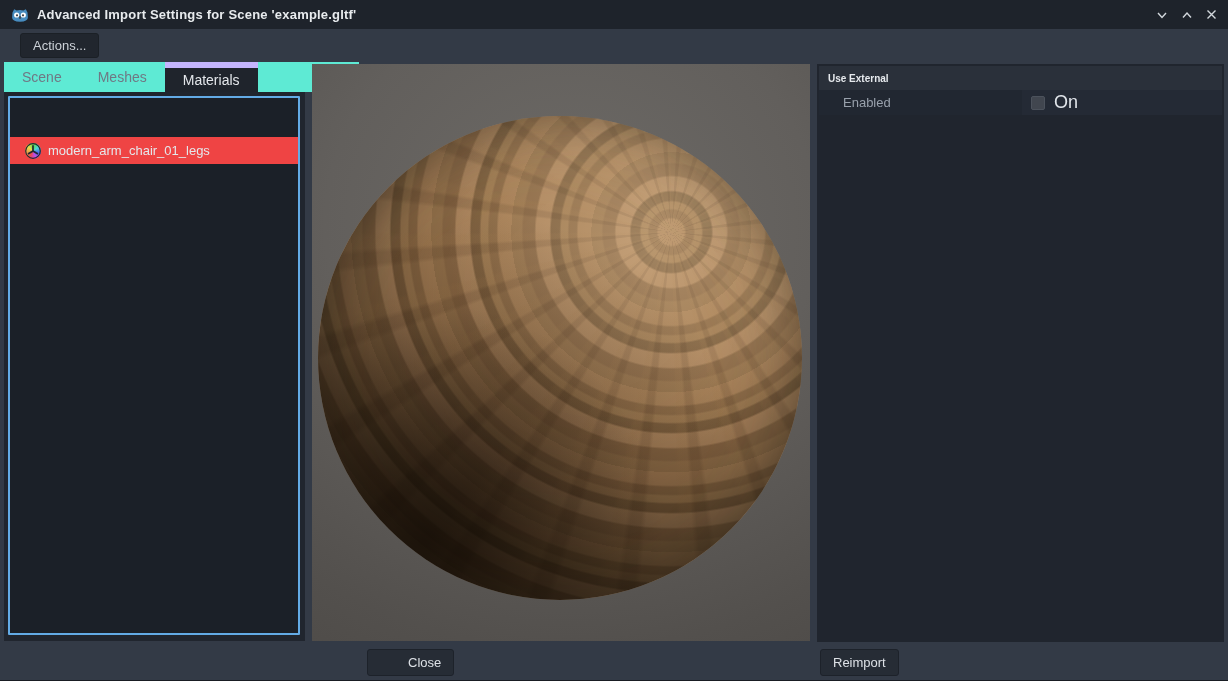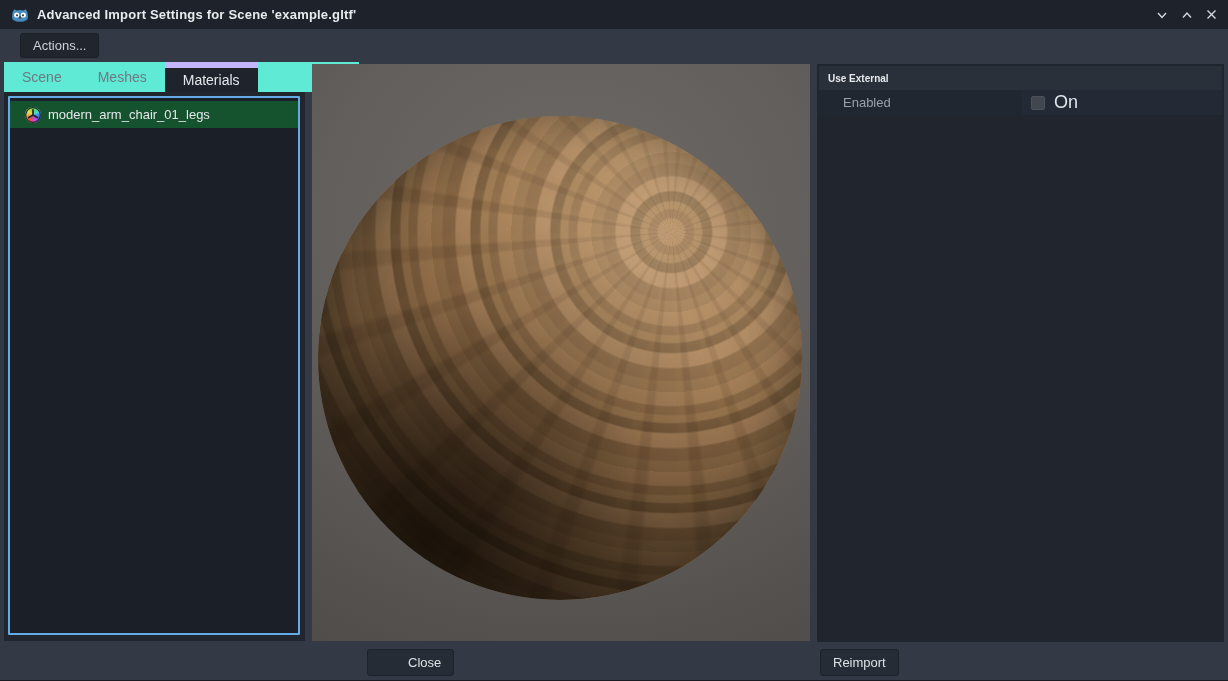--- a/index.html
+++ b/index.html
@@ -34,21 +34,21 @@
                 padding-top:0; }
 
   
   .tab-panel { position:absolute; left:4px; top:92px; width:301px; height:549px;
                background:#20252e; }
   .mat-list { position:absolute; left:4px; top:4px; width:292px; height:539px;
               background:#1b2028; border:2px solid #63abe6; border-radius:1px;
               padding-top:3px; }
   .mat-row { height:27px; display:flex; align-items:center; gap:7px;
              padding-left:15px; font-size:13px; color:#c9ced4; cursor:pointer; }
-  .mat-row.selected { background:#14532d; color:#e4e7eb; }
+  .mat-row.selected { background:#ef4444; color:#e4e7eb;margin-top:36px; }
   .mat-icon { width:16px; height:16px; border-radius:50%; flex:0 0 auto; position:relative;
               background:conic-gradient(from 210deg,#e84a4a,#e8a64a,#e6e24a,#5ada52,#4ad8d8,#4a6ae8,#c44ae8,#e84a4a); }
   .mat-icon svg { position:absolute; left:0; top:0; }
 
   
   .preview { position:absolute; left:312px; top:64px; width:498px; height:577px;
              overflow:hidden;
              background:radial-gradient(130% 105% at 52% 28%, #6d6a66 0%, #625f5c 38%, #53504d 70%, #484542 100%); }
   .sphere { position:absolute; left:6px; top:52px; width:484px; height:484px;
             border-radius:50%;

